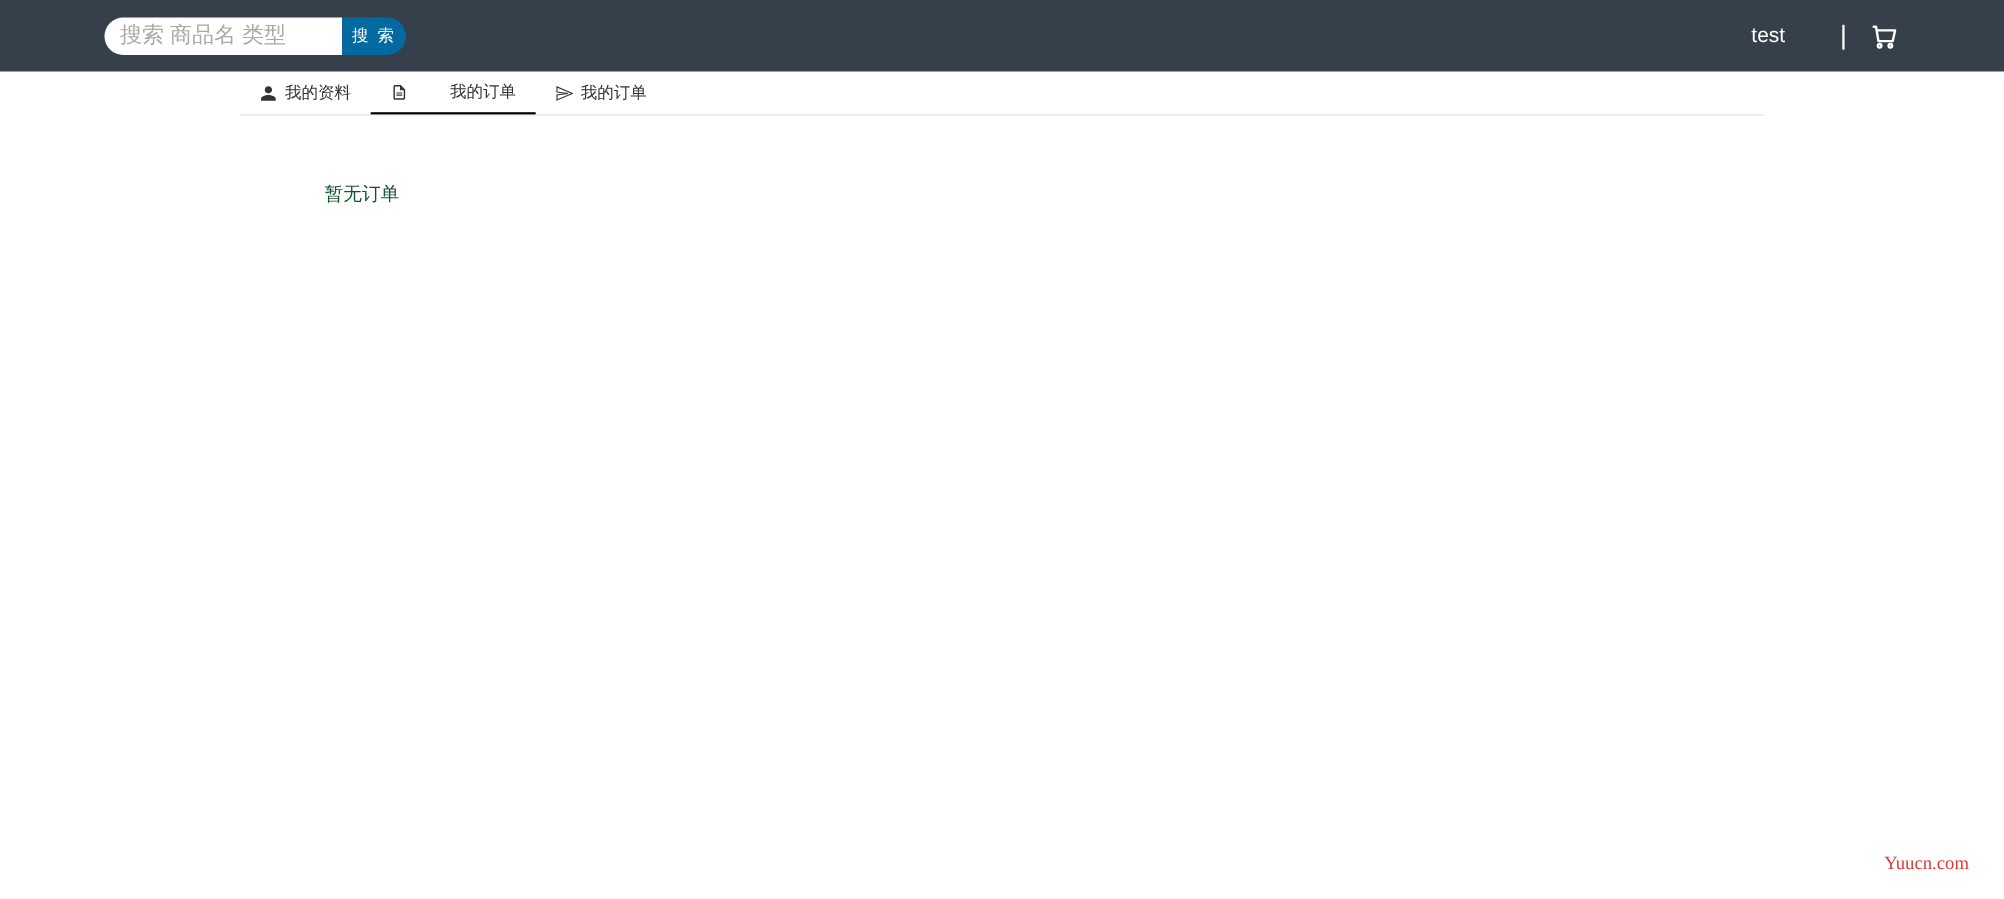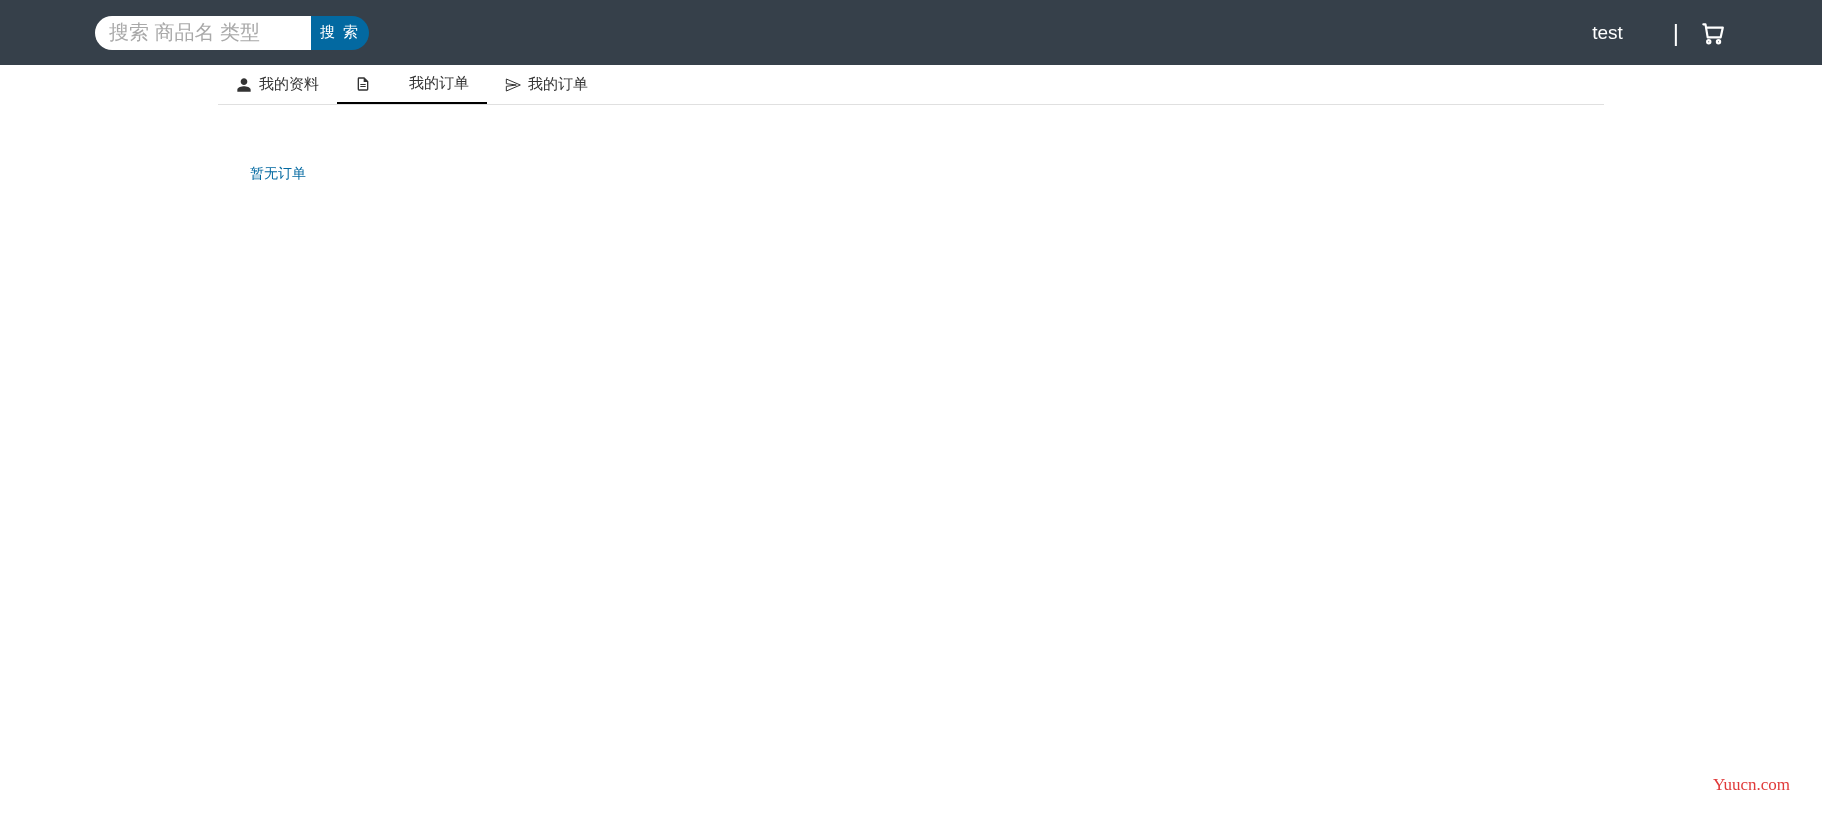--- a/index.html
+++ b/index.html
@@ -116,22 +116,23 @@
       height: 16px;
       fill: #333;
     }
     .tab.active .tab-icon svg {
       fill: #333;
     }
     .content {
       padding: 60px 0 0 250px;
     }
     .empty-text {
-      font-size: 14px;
-      color: #0369a1;
+      font-size: 17px;
+      color: #14532d;
+      margin-left: 45px;
     }
     .watermark {
       position: absolute;
       right: 32px;
       bottom: 22px;
       color: #e03a3a;
       font-size: 17px;
       font-family: "Times New Roman", serif;
     }
   </style>

